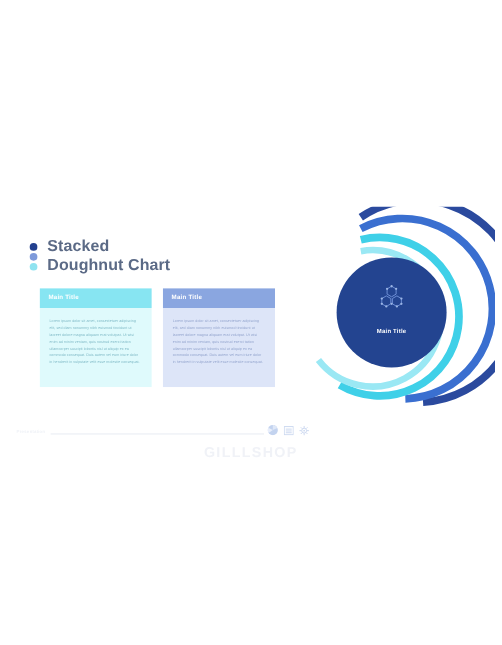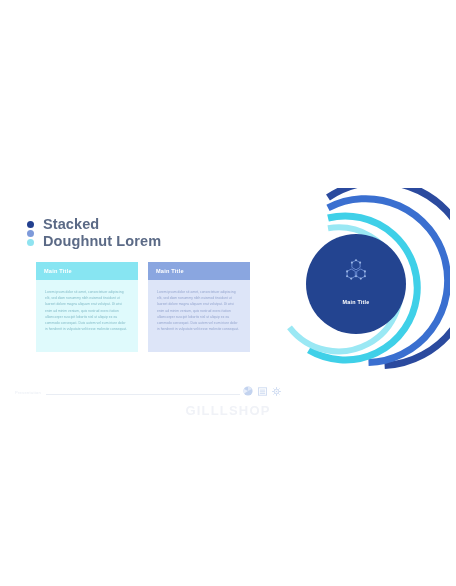--- a/index.html
+++ b/index.html
@@ -169,21 +169,21 @@
 <div id="slide">
 
   <div id="title-block">
     <div id="title-dots">
       <span class="tdot d1"></span>
       <span class="tdot d2"></span>
       <span class="tdot d3"></span>
     </div>
     <div id="title-text">
       <span class="tline">Stacked</span>
-      <span class="tline">Doughnut Lorem</span>
+      <span class="tline">Doughnut Chart</span>
     </div>
   </div>
 
   <div class="card" id="card-1">
     <div class="card-head">
       <span>Main Title</span>
     </div>
     <div class="card-body">Lorem ipsum dolor sit amet, consectetuer adipiscing elit, sed diam nonummy nibh euismod tincidunt ut laoreet dolore magna aliquam erat volutpat. Ut wisi enim ad minim veniam, quis nostrud exerci tation ullamcorper suscipit lobortis nisl ut aliquip ex ea commodo consequat. Duis autem vel eum iriure dolor in hendrerit in vulputate velit esse molestie consequat.</div>
   </div>
 

